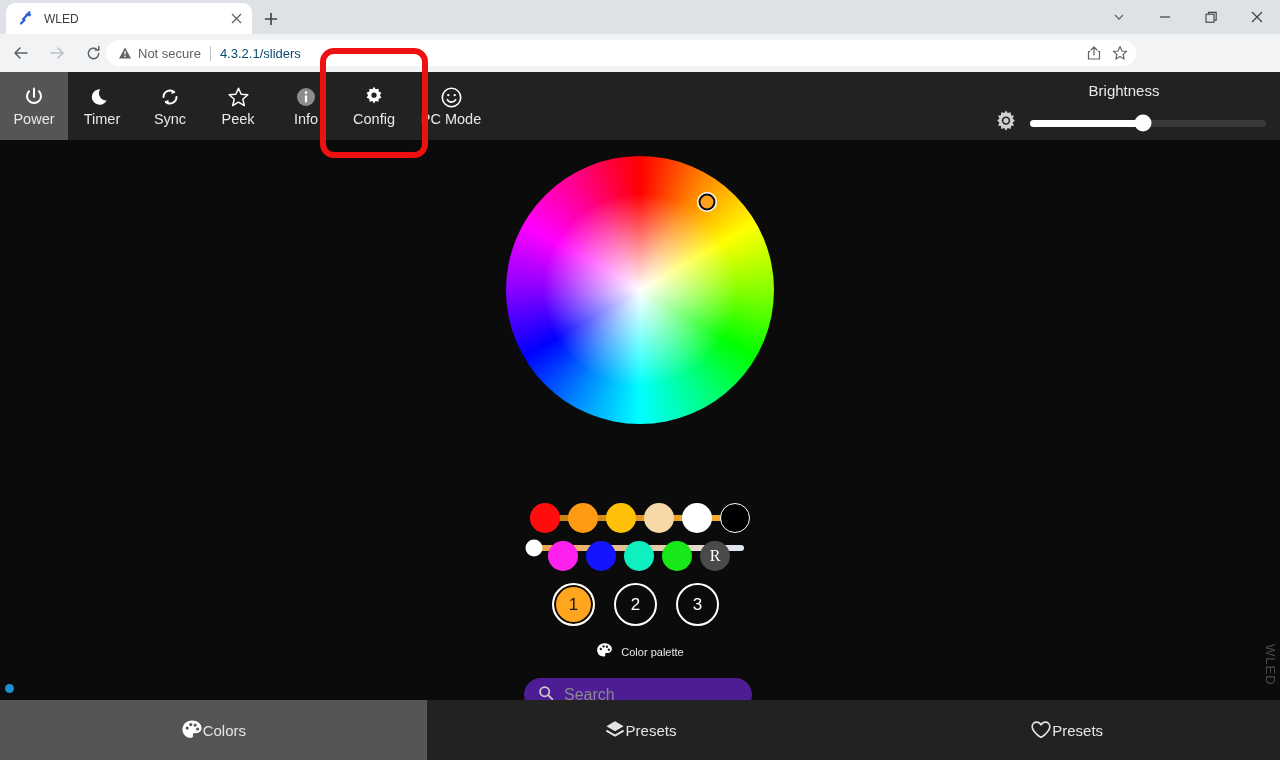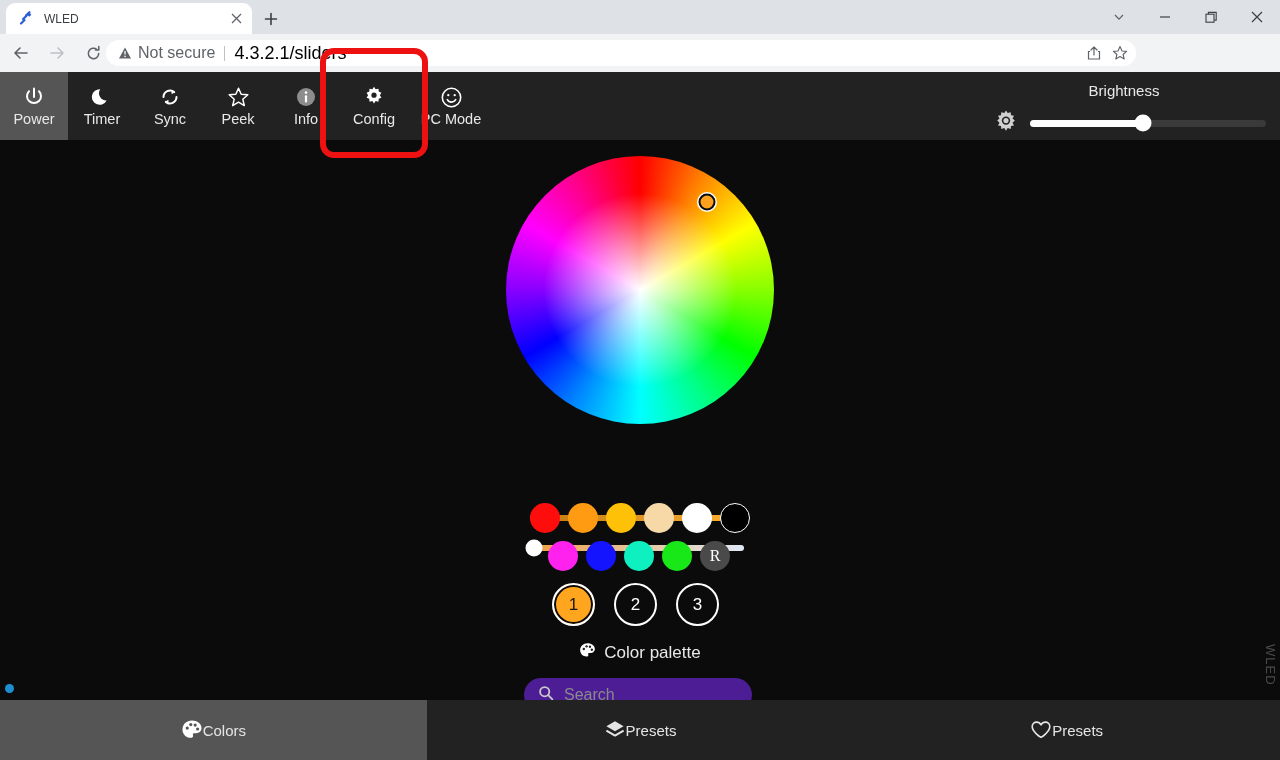--- a/index.html
+++ b/index.html
@@ -60,26 +60,26 @@
     color: #5f6368; cursor: pointer; flex: 0 0 auto;
   }
   .nav-icon-btn.disabled { color: #bdc1c6; }
   .omnibox {
     position: absolute; left: 106px; top: 6px; width: 1030px; height: 26px;
     background: #fff; border-radius: 13px; display: flex; align-items: center;
     padding: 0 6px 0 12px;
   }
   .omni-warn {
     display: flex; align-items: center; gap: 6px; color: #5f6368;
-    font-size: 16px; white-space: nowrap;
+    font-size: 13px; white-space: nowrap;
   }
   .omni-sep {
     width: 1px; height: 15px; background: #bdc1c6; margin: 0 9px;
   }
-  .omni-url { font-size: 18px; color: #000000; white-space: nowrap; }
+  .omni-url { font-size: 13px; color: #0c4a6e; white-space: nowrap; }
   .omni-right {
     position: absolute; right: 4px; top: 0; height: 26px;
     display: flex; align-items: center; gap: 2px;
   }
   .omni-icon {
     width: 24px; height: 24px; display: flex; align-items: center;
     justify-content: center; color: #5f6368; cursor: pointer;
   }
   .toolbar-right {
     position: absolute; right: 4px; top: 34px; height: 38px;
@@ -198,21 +198,21 @@
     width: 43px; height: 43px; border-radius: 50%;
     border: 2px solid #ffffff; background: #0b0b0b;
     display: flex; align-items: center; justify-content: center;
     font-size: 17px; color: #ffffff; cursor: pointer;
   }
   .slot.sel { background: #ffa51e; color: #1a1a1a; box-shadow: 0 0 0 2px #0b0b0b inset; }
 
   .palette-label {
     position: absolute; left: 0; right: 0; top: 570px;
     display: flex; align-items: center; justify-content: center; gap: 8px;
-    color: #e8e8e8; font-size: 17px; cursor: pointer;
+    color: #e8e8e8; font-size: 11px; cursor: pointer;
   }
 
   
   .searchbox {
     position: absolute; left: 524px; top: 606px; width: 228px; height: 34px;
     background: #4c1d95; border-radius: 17px; display: flex;
     align-items: center; padding: 0 14px; gap: 10px; cursor: text;
   }
   .search-ph { color: #8a8a8a; font-size: 16px; }
 

